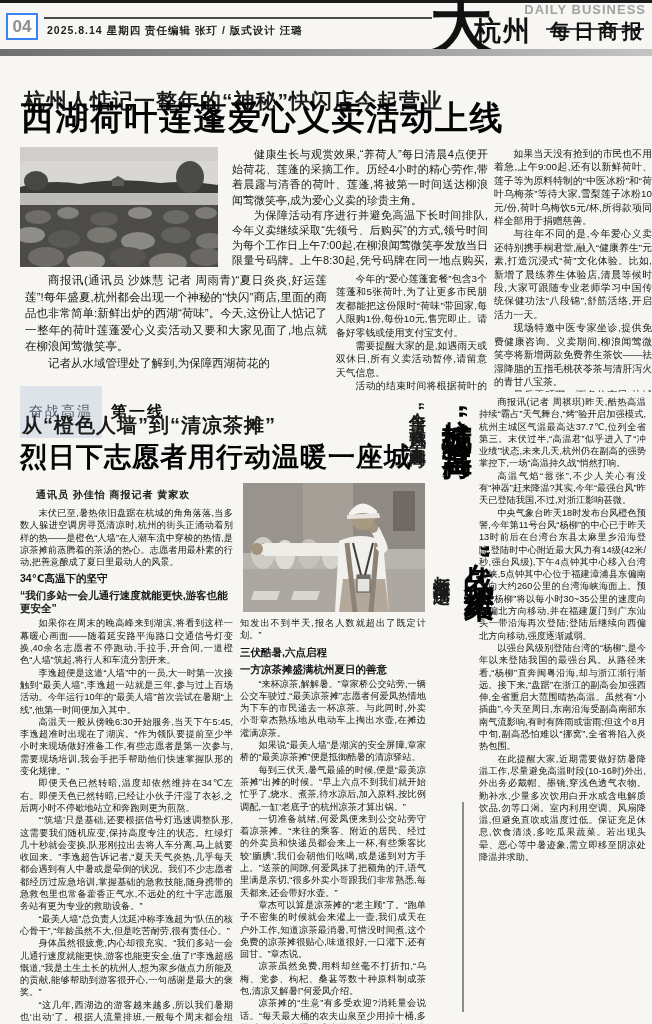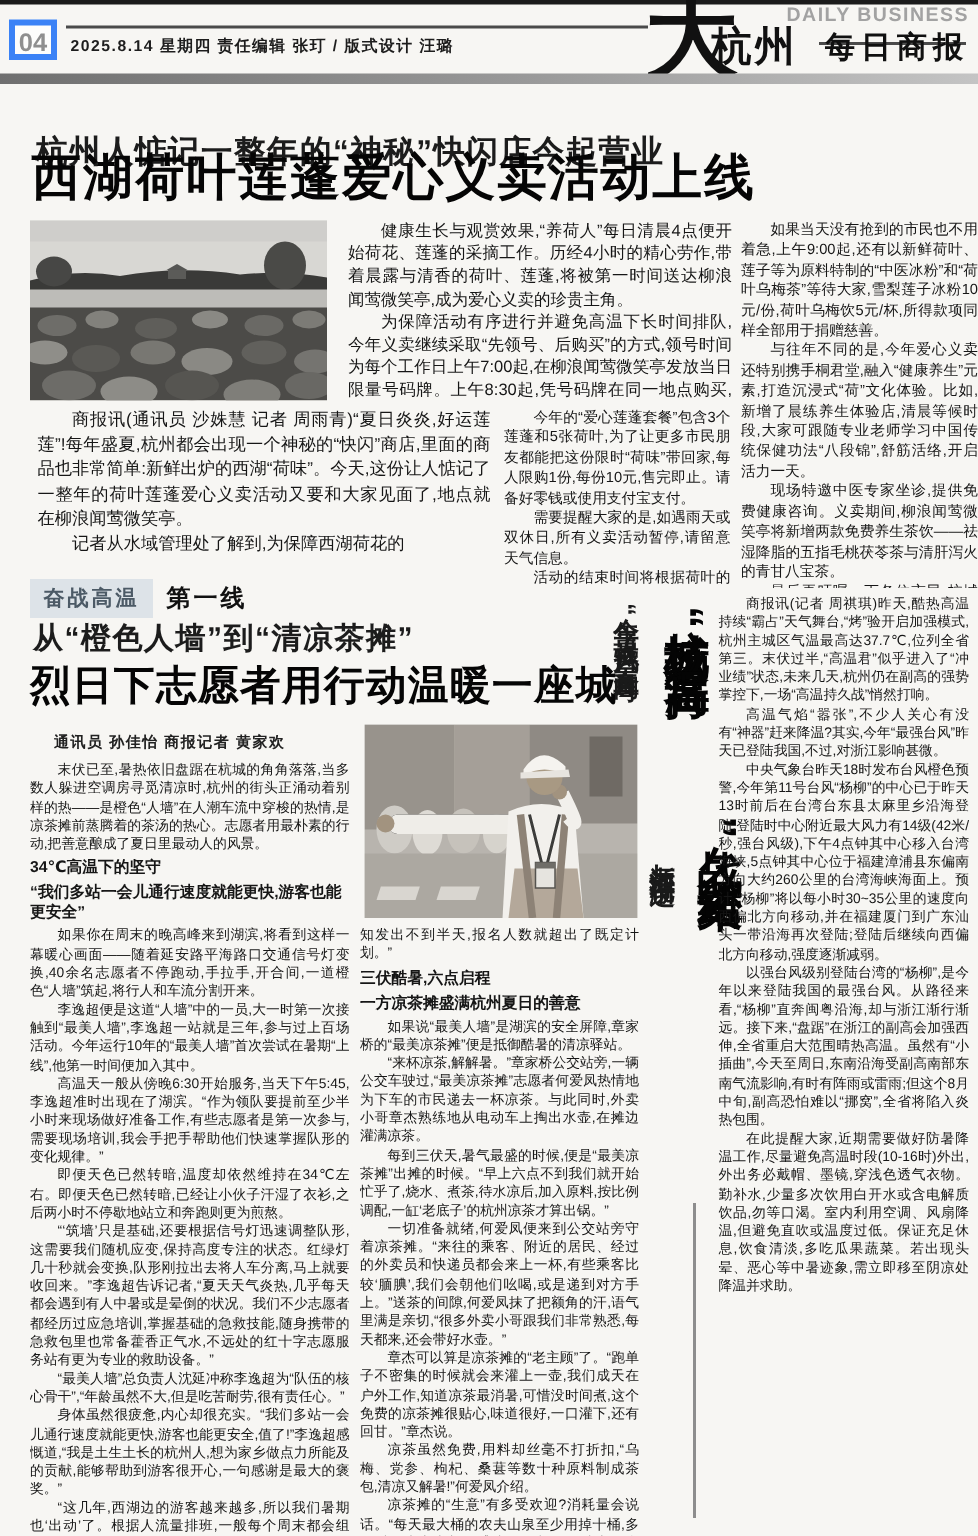--- a/index.html
+++ b/index.html
@@ -5,21 +5,21 @@
   * { margin:0; padding:0; box-sizing:border-box; }
   html,body { background:#888; }
   .page {
     position:relative; width:652px; height:1024px; margin:0 auto;
     background:#f7f6f3; color:#161616; overflow:hidden;
     font-family:"Liberation Sans","DejaVu Sans",sans-serif;
   }
   .abs { position:absolute; }
   .toprule { left:0; top:0; width:652px; height:3px; background:#1b1b1b; }
   
-  .pagenum-box { left:6px; top:13px; width:32px; height:27px; border:4px solid #3b82f6;
+  .pagenum-box { left:6px; top:13px; width:32px; height:27px; border:2px solid #3b82f6;
     color:#8f8f8f; font-size:17px; font-weight:bold; text-align:center; line-height:23px; background:#fdfdfc;}
   .rule-l { left:44px; top:17px; width:388px; height:2px; background:#4a4a4a; }
   .dateline { left:47px; top:24px; font-size:10.5px; font-weight:bold; color:#1d1d1d; letter-spacing:1px; }
   .big-da { left:430px; top:-6px; font-family:"Liberation Serif","DejaVu Serif",serif;
     font-size:62px; font-weight:bold; color:#111; line-height:1; }
   .city { left:474px; top:13px; font-size:27px; font-weight:900; letter-spacing:2px; color:#111; }
   .rule-r { left:546px; top:28px; width:98px; height:2px; background:#4a4a4a; }
   .brand { right:6px; top:2px; text-align:right; }
   .brand-en { font-size:13px; font-weight:bold; color:#a2a2a2; letter-spacing:1px; }
   .brand-cn { font-size:20px; font-weight:900; color:#101010; letter-spacing:4px; margin-top:1px; }
@@ -30,22 +30,22 @@
   .a1-headline { left:21px; top:96px; font-size:33px; font-weight:900; color:#050505; letter-spacing:1.5px; }
   .body-text p { text-align:justify; text-indent:2em; }
   .a1-t1 { left:232px; top:147px; width:256px; height:122px; font-size:11px; line-height:15.2px; overflow:hidden; }
   .a1-col1 { left:25px; top:272px; width:302px; height:119px; font-size:11.5px; line-height:16.5px; overflow:hidden; }
   .a1-col2 { left:336px; top:272px; width:151px; height:119px; font-size:9.8px; line-height:13.4px; overflow:hidden; }
   .a1-col3 { left:494px; top:147px; width:158px; height:245px; font-size:9.8px; line-height:13.4px; overflow:hidden; }
   .photo { background:#cfcdc8; overflow:hidden; }
   .photo1 { left:20px; top:147px; width:198px; height:120px; }
   
   .badge { left:20px; top:386px; display:flex; align-items:center; }
-  .badge-tag { background:#dde3e8; color:#4c5a66; font-weight:bold; font-size:14px;
-    padding:4px 9px; letter-spacing:2px; }
+  .badge-tag { background:#dde3e8; color:#4c5a66; font-weight:normal; font-size:14px;
+    padding:17px 9px; letter-spacing:2px; }
   .badge-sub { font-size:16px; font-weight:900; color:#111; margin-left:9px; letter-spacing:2px; }
   
   .a2-kicker { left:22px; top:412px; font-size:20px; color:#1c1c1c; letter-spacing:1px; }
   .a2-headline { left:20px; top:439px; font-size:27px; font-weight:900; color:#050505; letter-spacing:1px; }
   .a2-byline { left:36px; top:488px; font-size:10px; font-weight:bold; color:#222; letter-spacing:1px; }
   .photo2 { left:243px; top:483px; width:182px; height:129px; }
   .a2-col1 { left:20px; top:507px; width:213px; height:517px; font-size:9.2px; line-height:12.3px; overflow:hidden; }
   .a2-col2 { left:240px; top:617px; width:186px; height:407px; font-size:9.2px; line-height:12.3px; overflow:hidden; }
   .subhead { font-weight:bold; font-size:10.5px; margin:4px 0 2px 0; text-indent:0; line-height:13px; }
   .cont-line { text-indent:0 !important; }
@@ -193,22 +193,22 @@
     <p>“‘筑墙’只是基础,还要根据信号灯迅速调整队形,这需要我们随机应变,保持高度专注的状态。红绿灯几十秒就会变换,队形刚拉出去将人车分离,马上就要收回来。”李逸超告诉记者,“夏天天气炎热,几乎每天都会遇到有人中暑或是晕倒的状况。我们不少志愿者都经历过应急培训,掌握基础的急救技能,随身携带的急救包里也常备藿香正气水,不远处的红十字志愿服务站有更为专业的救助设备。”</p>
     <p>“最美人墙”总负责人沈延冲称李逸超为“队伍的核心骨干”,“年龄虽然不大,但是吃苦耐劳,很有责任心。”</p>
     <p>身体虽然很疲惫,内心却很充实。“我们多站一会儿通行速度就能更快,游客也能更安全,值了!”李逸超感慨道,“我是土生土长的杭州人,想为家乡做点力所能及的贡献,能够帮助到游客很开心,一句感谢是最大的褒奖。”</p>
     <p>“这几年,西湖边的游客越来越多,所以我们暑期也‘出动’了。根据人流量排班,一般每个周末都会组织。”沈延冲介绍,“大家参与的热情比气温更火热,通</p>
   </div>
 
   <div class="abs a2-col2 body-text">
     <p class="cont-line">知发出不到半天,报名人数就超出了既定计划。”</p>
     <h4 class="subhead">三伏酷暑,六点启程</h4>
     <h4 class="subhead">一方凉茶摊盛满杭州夏日的善意</h4>
+    <p>“来杯凉茶,解解暑。”章家桥公交站旁,一辆公交车驶过,“最美凉茶摊”志愿者何爱凤热情地为下车的市民递去一杯凉茶。与此同时,外卖小哥章杰熟练地从电动车上掏出水壶,在摊边灌满凉茶。</p>
     <p>如果说“最美人墙”是湖滨的安全屏障,章家桥的“最美凉茶摊”便是抵御酷暑的清凉驿站。</p>
-    <p>“来杯凉茶,解解暑。”章家桥公交站旁,一辆公交车驶过,“最美凉茶摊”志愿者何爱凤热情地为下车的市民递去一杯凉茶。与此同时,外卖小哥章杰熟练地从电动车上掏出水壶,在摊边灌满凉茶。</p>
     <p>每到三伏天,暑气最盛的时候,便是“最美凉茶摊”出摊的时候。“早上六点不到我们就开始忙乎了,烧水、煮茶,待水凉后,加入原料,按比例调配,一缸‘老底子’的杭州凉茶才算出锅。”</p>
     <p>一切准备就绪,何爱凤便来到公交站旁守着凉茶摊。“来往的乘客、附近的居民、经过的外卖员和快递员都会来上一杯,有些乘客比较‘腼腆’,我们会朝他们吆喝,或是递到对方手上。”送茶的间隙,何爱凤抹了把额角的汗,语气里满是亲切,“很多外卖小哥跟我们非常熟悉,每天都来,还会带好水壶。”</p>
     <p>章杰可以算是凉茶摊的“老主顾”了。“跑单子不密集的时候就会来灌上一壶,我们成天在户外工作,知道凉茶最消暑,可惜没时间煮,这个免费的凉茶摊很贴心,味道很好,一口灌下,还有回甘。”章杰说。</p>
     <p>凉茶虽然免费,用料却丝毫不打折扣,“乌梅、党参、枸杞、桑葚等数十种原料制成茶包,清凉又解暑!”何爱凤介绍。</p>
     <p>凉茶摊的“生意”有多受欢迎?消耗量会说话。“每天最大桶的农夫山泉至少用掉十桶,多的时候十六七桶。盛水的纸杯要用掉七百余个!”何爱凤自豪地说。</p>
 
   </div>
 
   <div class="abs vtext a3-kicker-1">今年“最强台风”直奔闽粤</div>
   <div class="abs vtext a3-kicker-2">与浙江渐行渐远</div>

